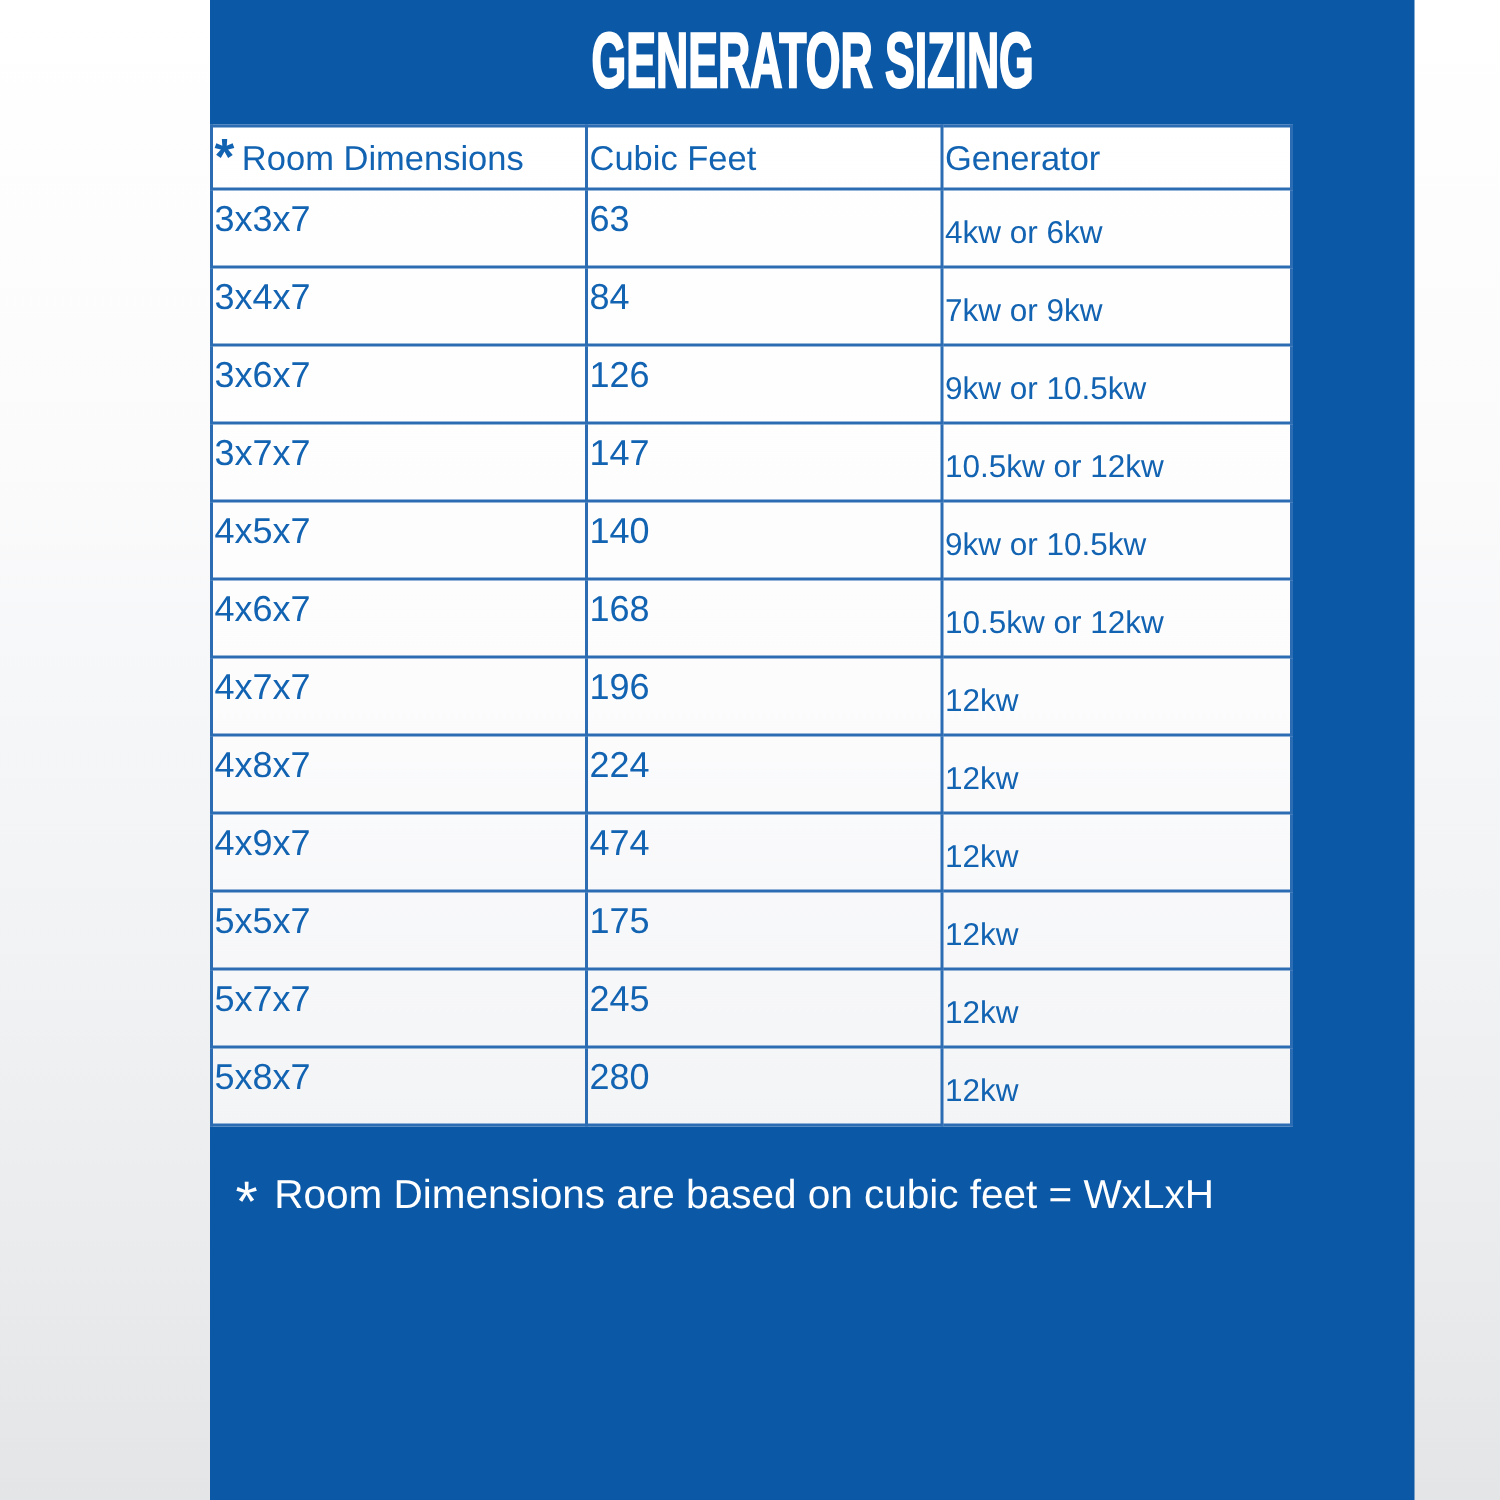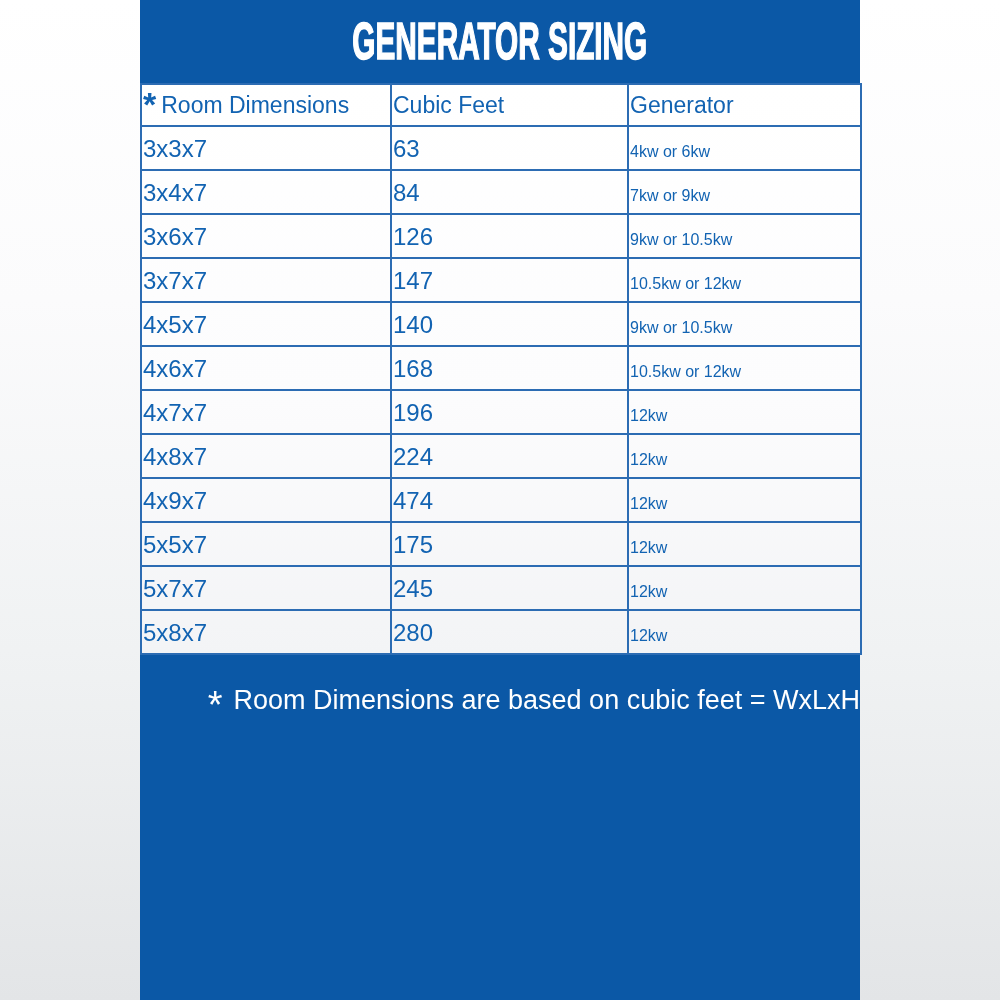--- a/index.html
+++ b/index.html
@@ -15,21 +15,21 @@
   .stage {
     position: relative;
     width: 1000px;
     height: 1000px;
     background: linear-gradient(180deg, #ffffff 0%, #fbfbfc 30%, #f0f2f3 65%, #e3e5e7 100%);
   }
   .panel {
     position: absolute;
     left: 140px;
     top: 0;
-    width: 720px;
+    width: 803px;
     height: 1000px;
     background: #0b58a6;
     display: flex;
     flex-direction: column;
   }
   .title-band {
     height: 83px;
     flex: 0 0 83px;
     display: flex;
     align-items: center;
@@ -64,43 +64,42 @@
   .sizing-table thead th {
     height: 38px;
     font-size: 23px;
     font-weight: normal;
   }
   .sizing-table tbody td {
     height: 41px;
     font-size: 24px;
   }
   .sizing-table td.gen {
-    font-size: 16px;
+    font-size: 21px;
     padding-top: 8px;
     height: 33px;
   }
   .sizing-table td.dims,
   .sizing-table td.feet {
-    padding-bottom: 0;
+    padding-bottom: 12px;
     height: 37px;
   }
   .hdr-asterisk {
     font-size: 34px;
     font-weight: bold;
     vertical-align: -3px;
     margin-right: 5px;
     line-height: 0;
   }
   .footer-band {
     flex: 1 1 auto;
     color: #ffffff;
     padding-left: 17px;
     display: flex;
     align-items: flex-start;
-    justify-content: flex-end;
   }
   .footnote-line {
     margin-top: 30px;
     font-size: 27px;
     white-space: nowrap;
   }
   .foot-asterisk {
     font-size: 38px;
     vertical-align: -9px;
     margin-right: 11px;

